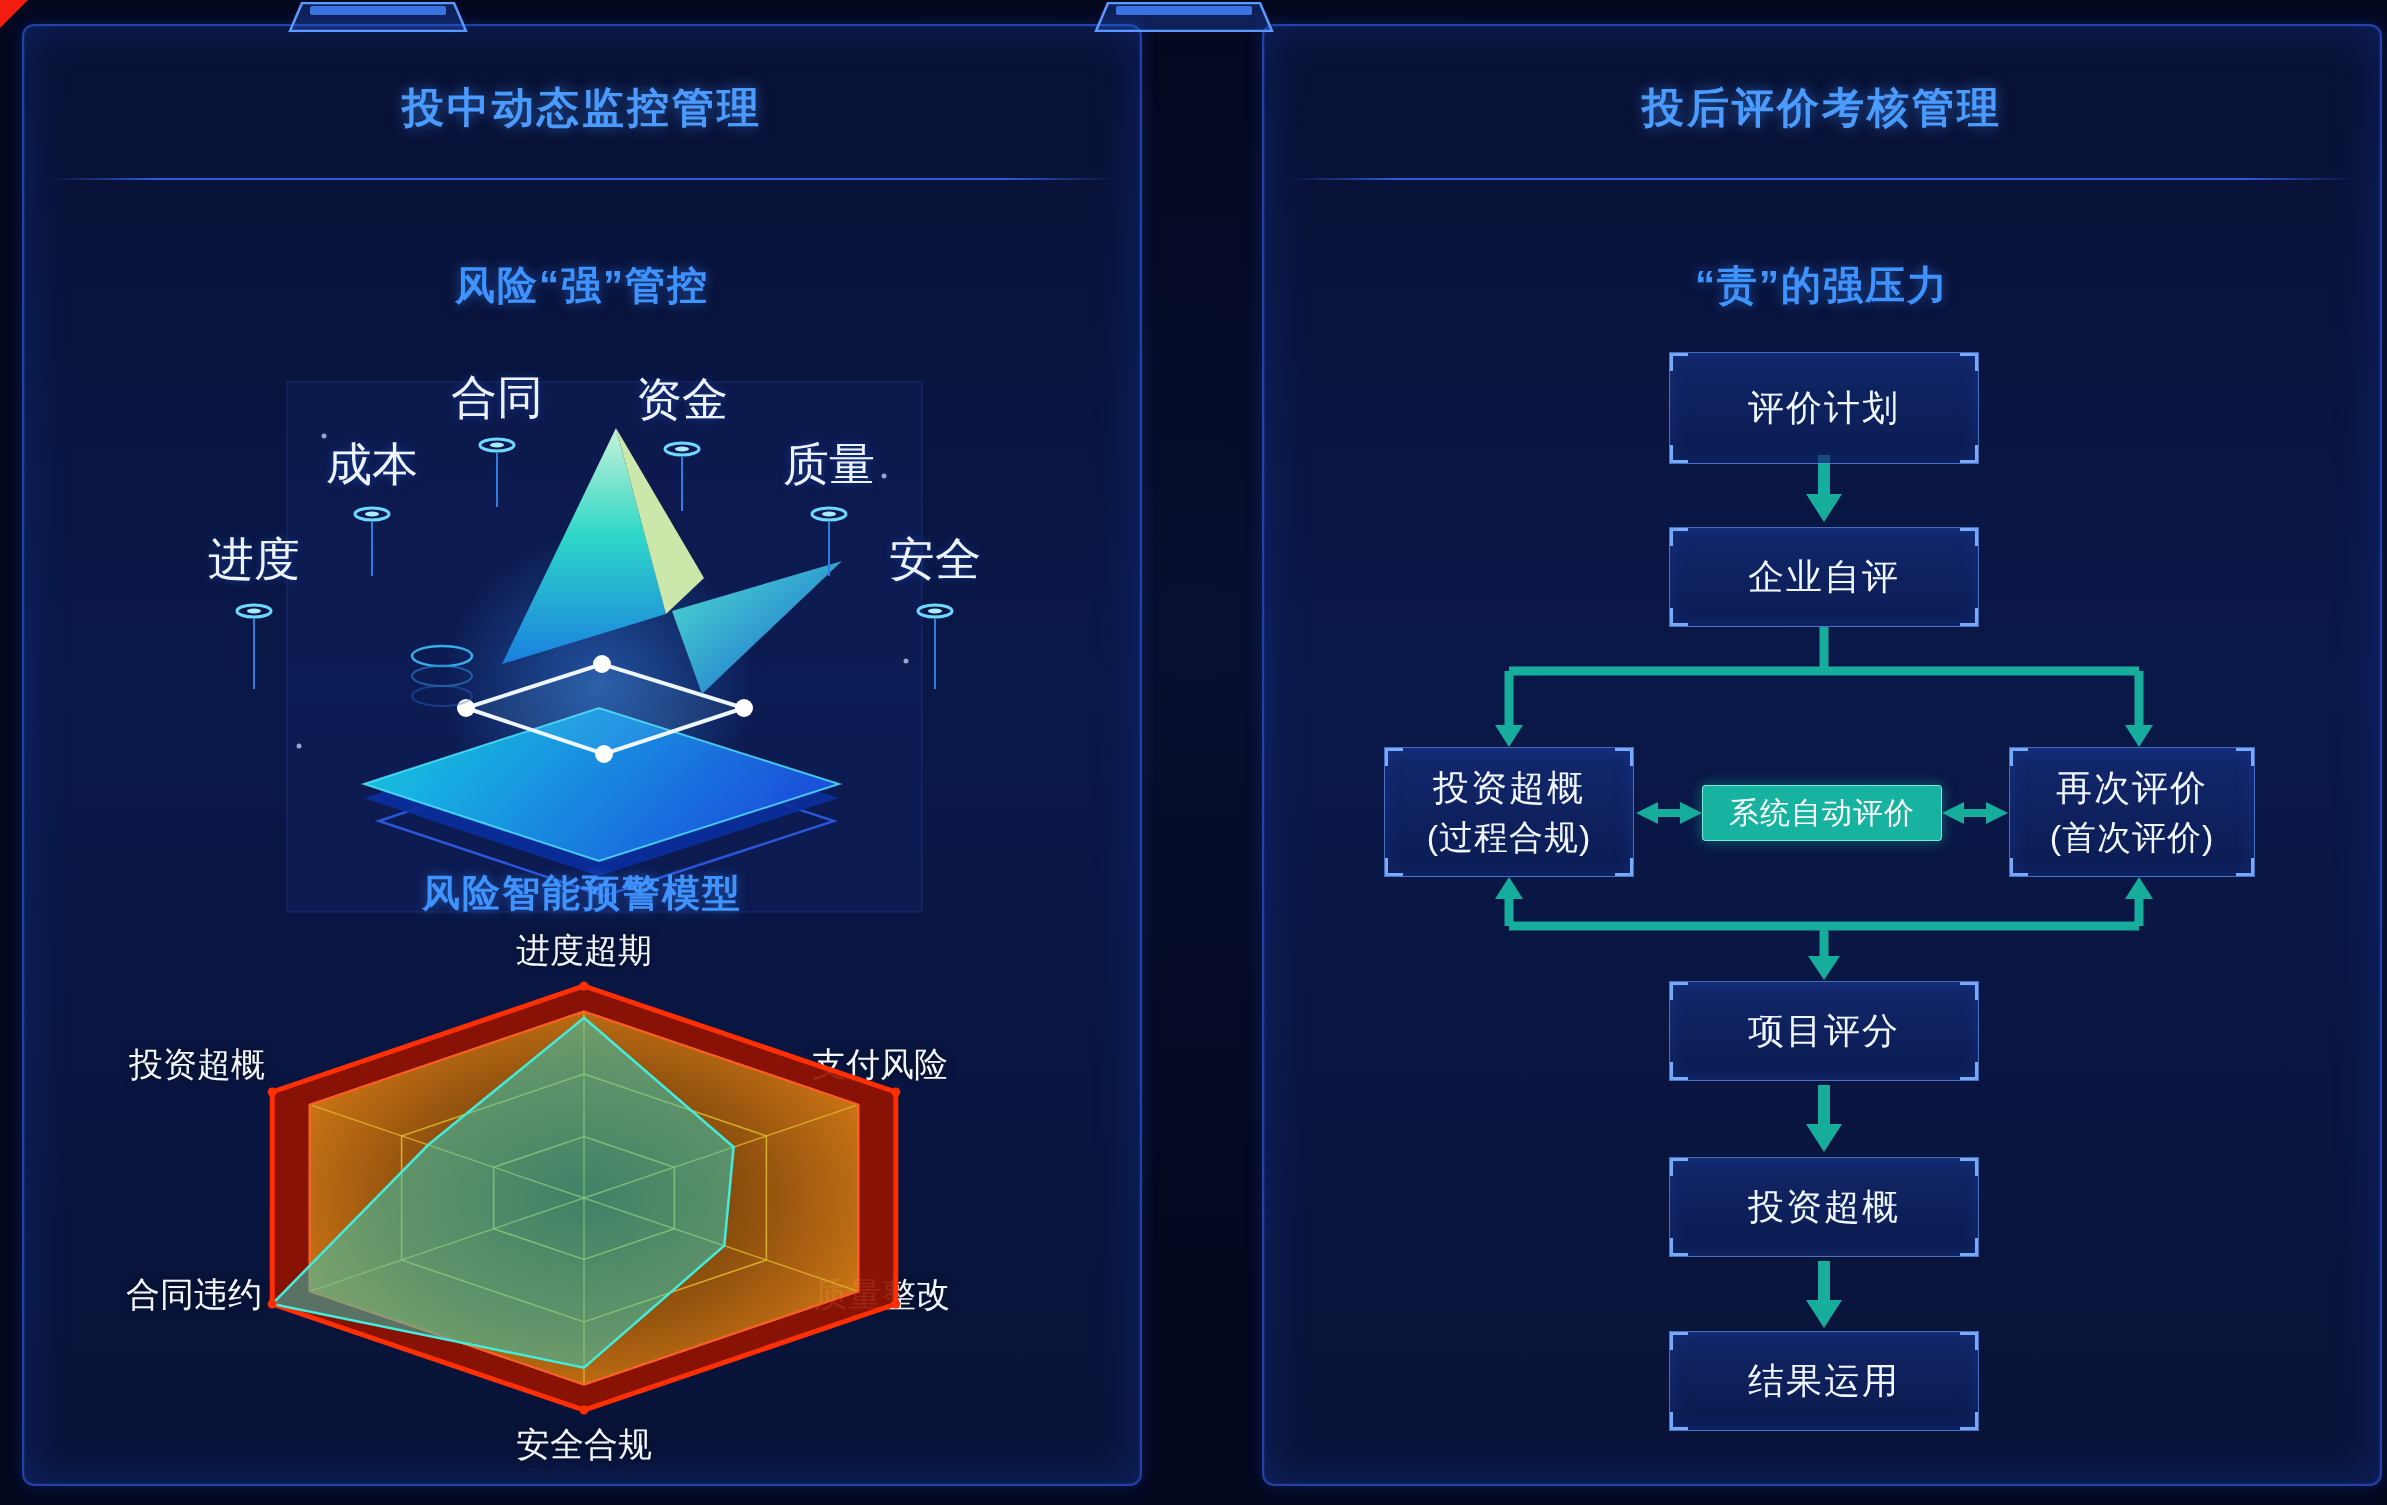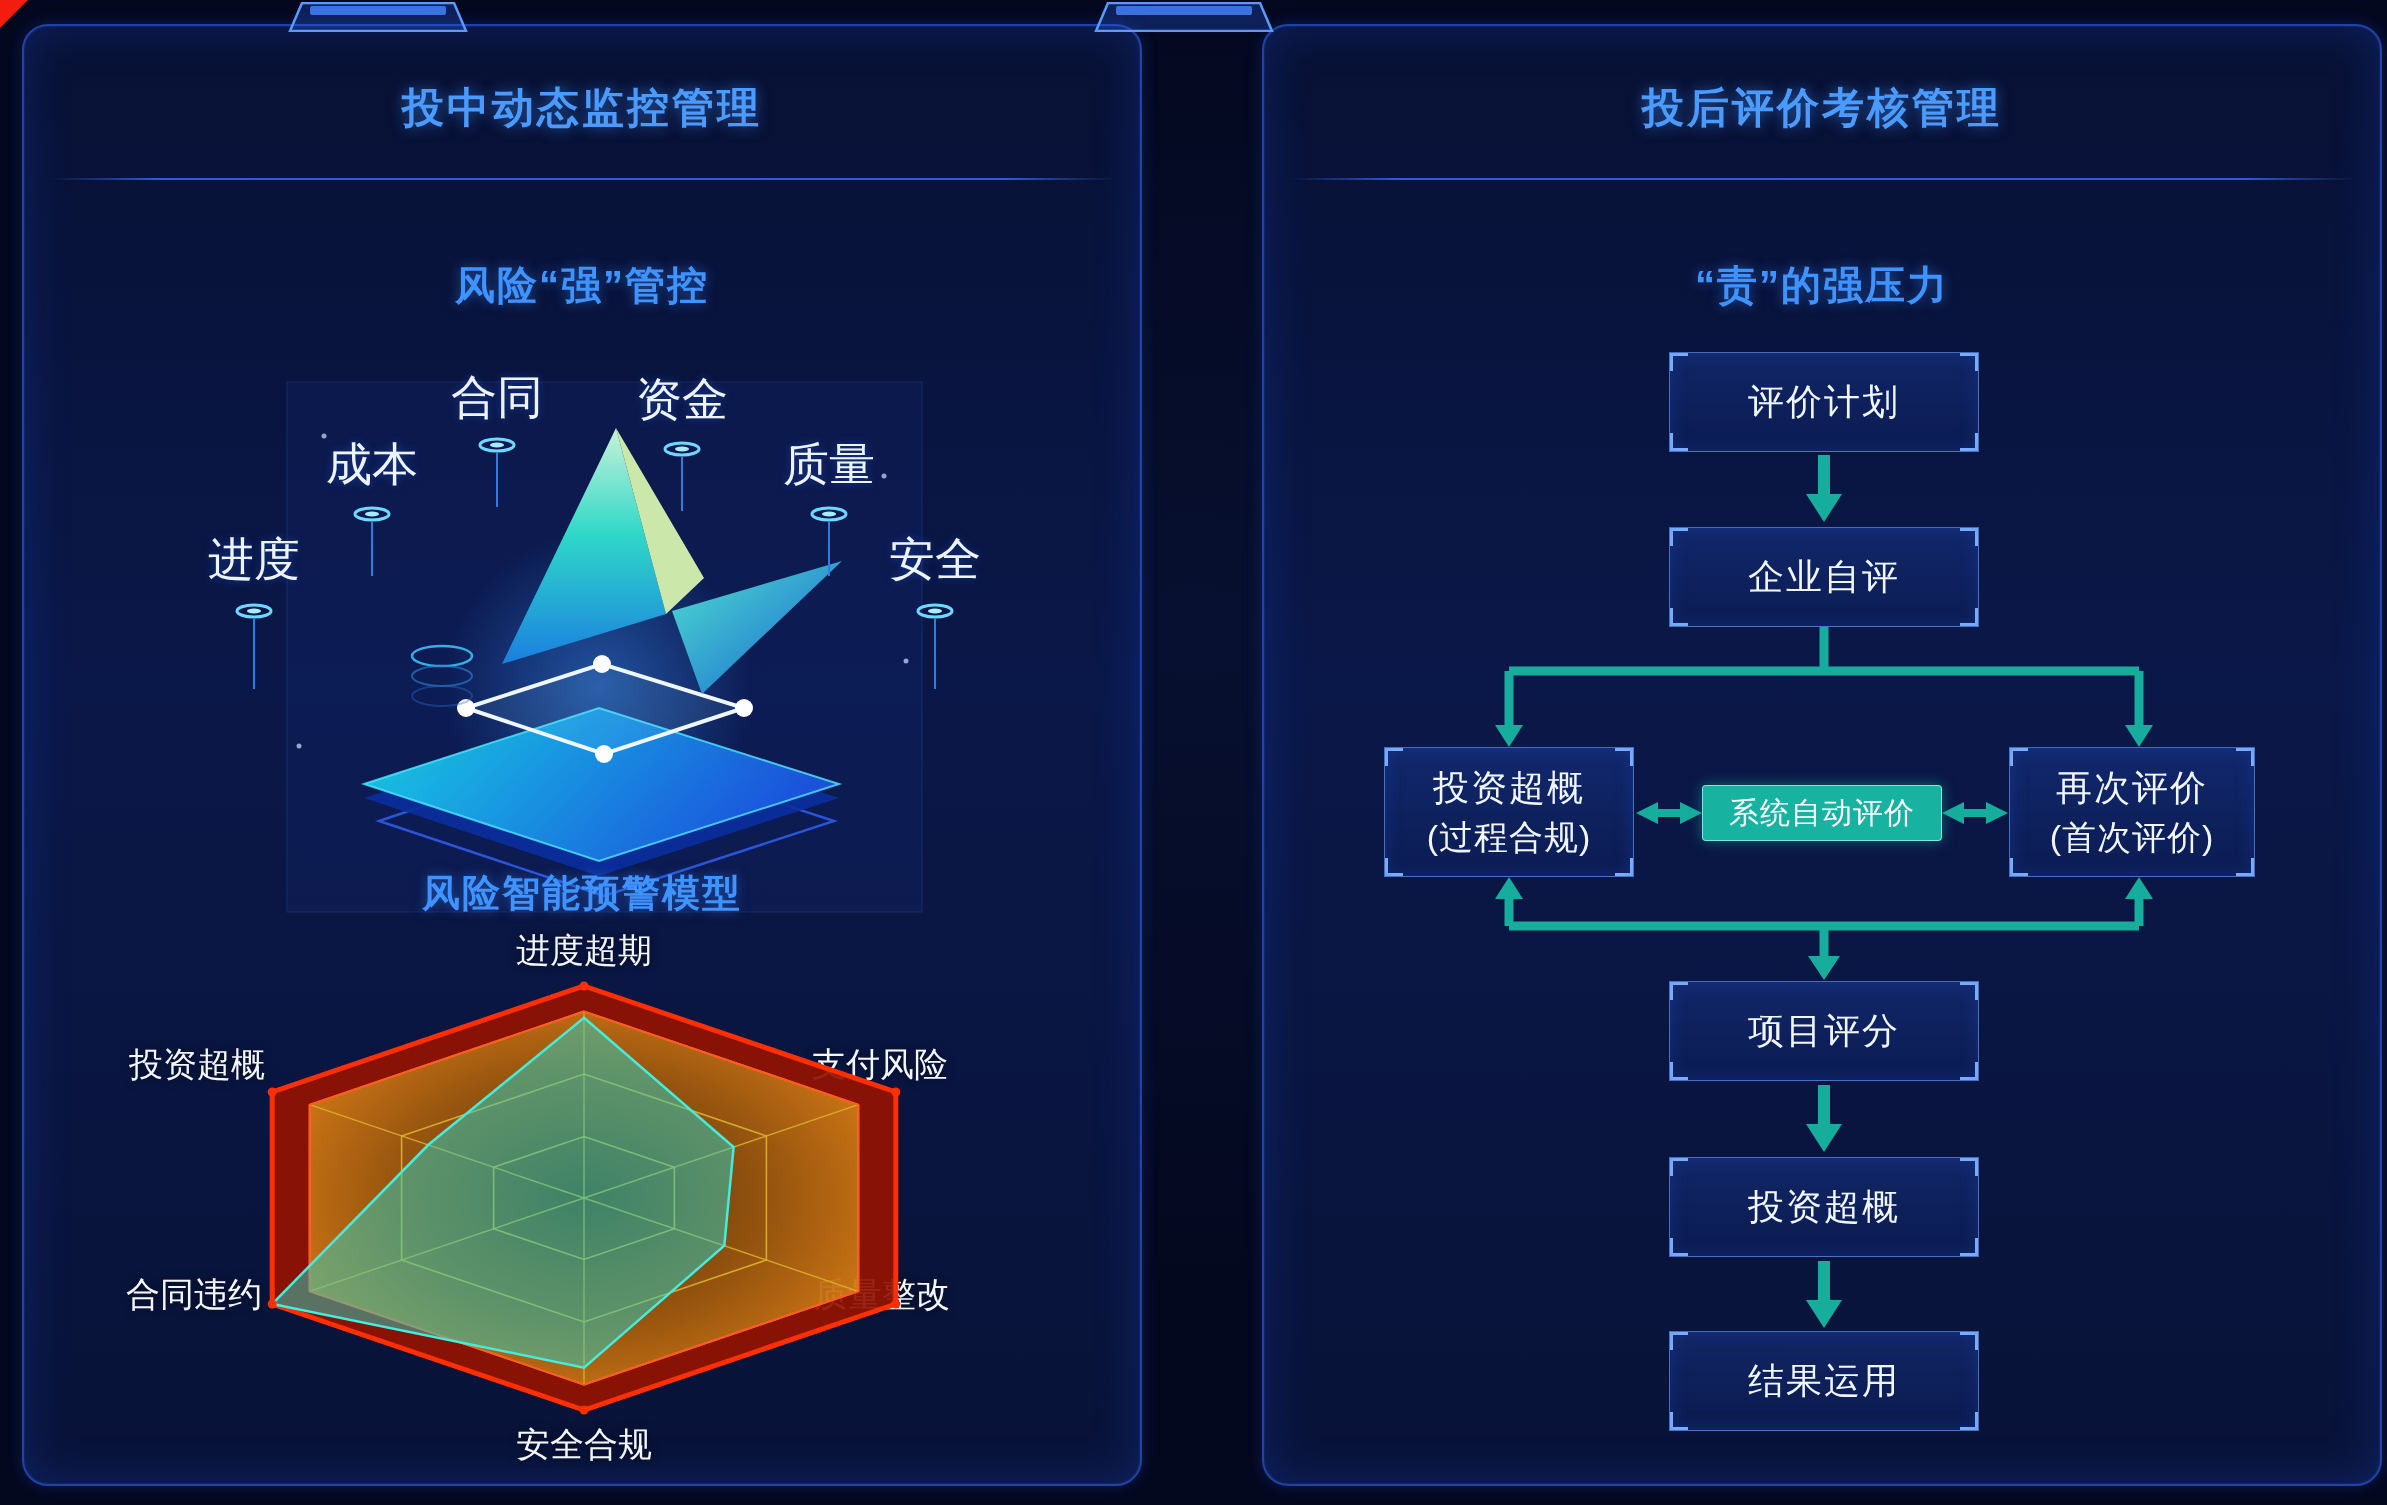--- a/index.html
+++ b/index.html
@@ -1,21 +1,21 @@
 <!DOCTYPE html>
 <html><head>
 <meta charset="utf-8">
 <style>
   *{margin:0;padding:0;box-sizing:border-box}
   html,body{width:2387px;height:1505px;background:#04081f;font-family:"Liberation Sans",sans-serif;overflow:hidden}
   .stage{position:relative;width:2387px;height:1505px;
     background:radial-gradient(1400px 900px at 50% 42%, #071030 0%, #04081f 72%)}
   .corner-red{position:absolute;left:0;top:0;width:28px;height:28px;background:#f21d0f;
     clip-path:polygon(0 0,100% 0,0 100%);z-index:5}
-  .panel{position:absolute;top:24px;width:1120px;height:1462px;border:2px solid #2142a8;border-radius:26px;
+  .panel{position:absolute;top:24px;width:1120px;height:1462px;border:2px solid #2142a8;border-radius:12px;
     background:linear-gradient(180deg,#081134 0%,#0a1849 45%,#091338 100%);
     box-shadow:inset 0 0 46px rgba(30,80,220,.28), inset 0 0 2px rgba(100,150,255,.35), 0 0 16px rgba(25,70,200,.3)}
   .panel-left{left:22px}
   .panel-right{left:1262px}
   .panel-title{position:absolute;left:0;right:0;top:54px;text-align:center;font-size:42px;font-weight:bold;
     color:#4b9bff;letter-spacing:3px;text-shadow:0 0 14px rgba(70,150,255,.55)}
   .divider{position:absolute;left:26px;right:26px;top:152px;height:2px;
     background:linear-gradient(90deg,rgba(40,85,210,0),rgba(48,95,225,.95) 10%,rgba(48,95,225,.95) 90%,rgba(40,85,210,0))}
   .subtitle{position:absolute;left:0;right:0;top:232px;text-align:center;font-size:40px;font-weight:bold;
     color:#3f93ff;letter-spacing:2px;text-shadow:0 0 12px rgba(60,140,255,.5)}
@@ -233,21 +233,21 @@
         <polygon points="544,930 576,930 560,954" stroke="none"></polygon>
 
         <line x1="560" y1="1059" x2="560" y2="1100" stroke-width="12"></line>
         <polygon points="542,1098 578,1098 560,1126" stroke="none"></polygon>
 
         <line x1="560" y1="1235" x2="560" y2="1276" stroke-width="12"></line>
         <polygon points="542,1274 578,1274 560,1302" stroke="none"></polygon>
       </g>
     </svg>
 
-    <div class="fbox" style="left:405px;top:326px;width:310px;height:100px">
+    <div class="fbox" style="left:405px;top:326px;width:310px;height:112px">
       <span class="l1">评价计划</span>
     </div>
 
     <div class="fbox" style="left:405px;top:501px;width:310px;height:100px">
       <span class="l1">企业自评</span>
     </div>
 
     <div class="fbox" style="left:120px;top:721px;width:250px;height:130px">
       <span class="l1">投资超概</span>
       <span class="l2">(过程合规)</span>

